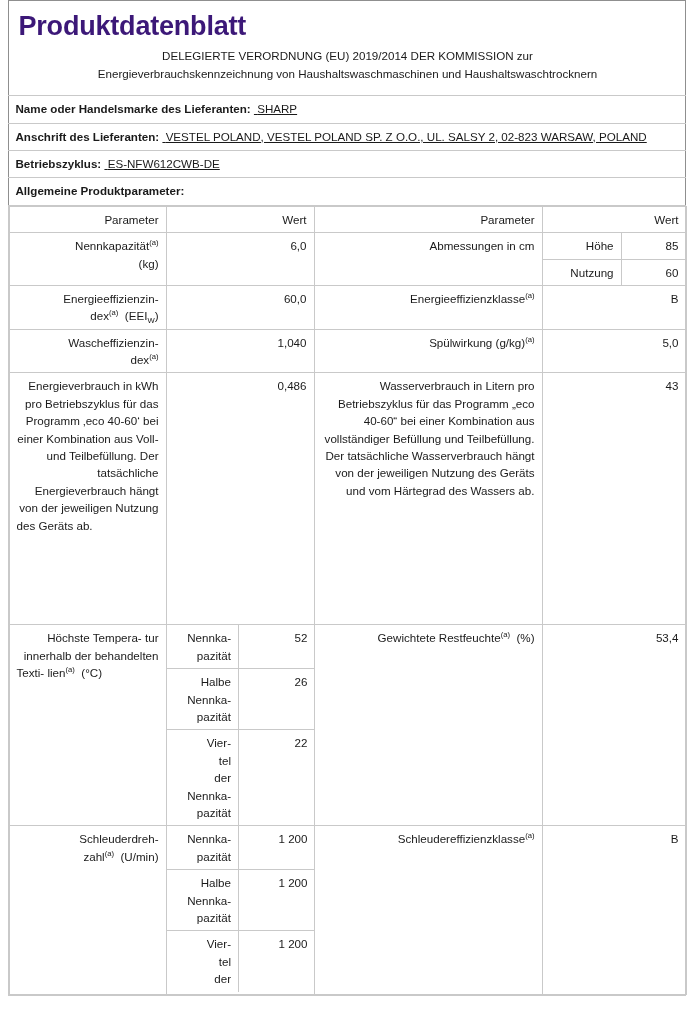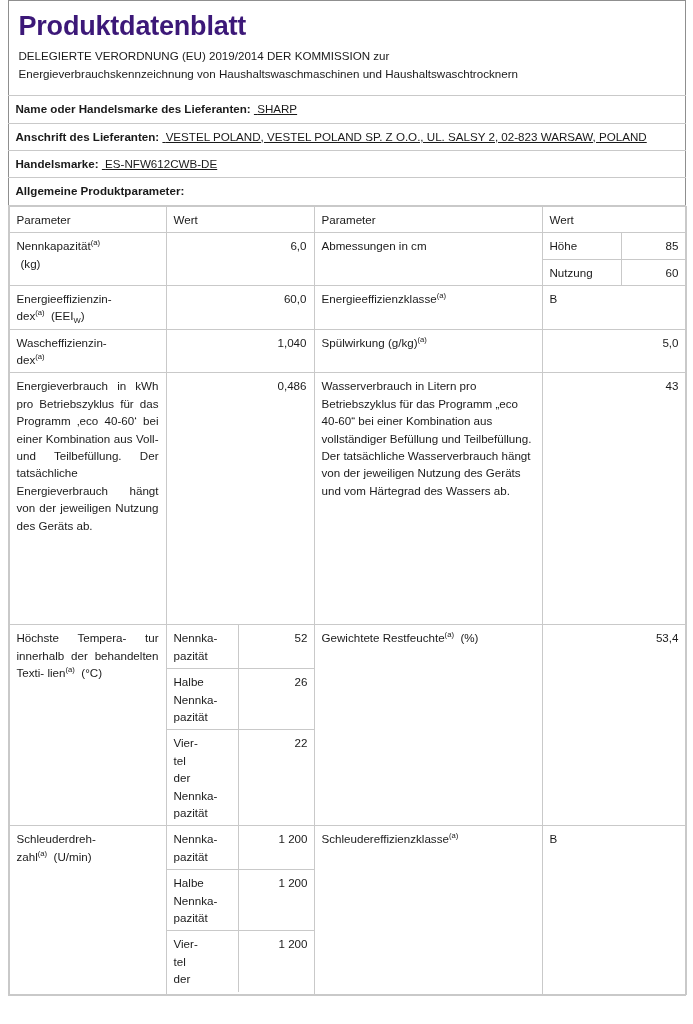--- a/index.html
+++ b/index.html
@@ -53,20 +53,21 @@
     color: #3c1878;
     letter-spacing: -0.2px;
     line-height: 1.12;
     padding: 8px 0 4px 2px;
   }
   .regtext {
     font-size: 11.6px;
     line-height: 1.55;
     color: #1a1a1a;
     padding: 2px 0 6px 2px;
+    text-align: center;
   }
   .hdr-cell {
     font-size: 11.9px;
     line-height: 1.55;
     padding: 6px 7px 6px 7px;
   }
   .hdr-cell b { font-weight: bold; }
   .hdr-cell .val { font-weight: normal; text-decoration: underline; }
   .no-side-border { border-left: none !important; border-right: none !important; }
 
@@ -76,20 +77,21 @@
     border-collapse: collapse;
     table-layout: fixed;
   }
   .grid td {
     border: 1px solid #c9c9c9;
     vertical-align: top;
     padding: 4px 7px 4px 7px;
     font-size: 11.6px;
     line-height: 1.5;
     word-wrap: break-word;
+    text-align: right;
   }
   .num {
     text-align: right;
   }
   .just {
     text-align: justify;
     text-align-last: left;
     hyphens: manual;
   }
   sup {
@@ -150,21 +152,21 @@
 
     <tr>
       <td class="hdr-cell no-side-border">
         <b>Anschrift des Lieferanten:</b>
         <span class="val">&nbsp;</span><span class="val">VESTEL POLAND, VESTEL POLAND SP. Z O.O., UL. SALSY 2, 02-823 WARSAW, POLAND</span>
       </td>
     </tr>
 
     <tr>
       <td class="hdr-cell no-side-border">
-        <b>Handelsmarke:</b>
+        <b>Betriebszyklus:</b>
         <span class="val">&nbsp;</span><span class="val">ES-NFW612CWB-DE</span>
       </td>
     </tr>
 
     <tr>
       <td class="hdr-cell no-side-border">
         <b>Allgemeine Produktparameter:</b>
       </td>
     </tr>
 

